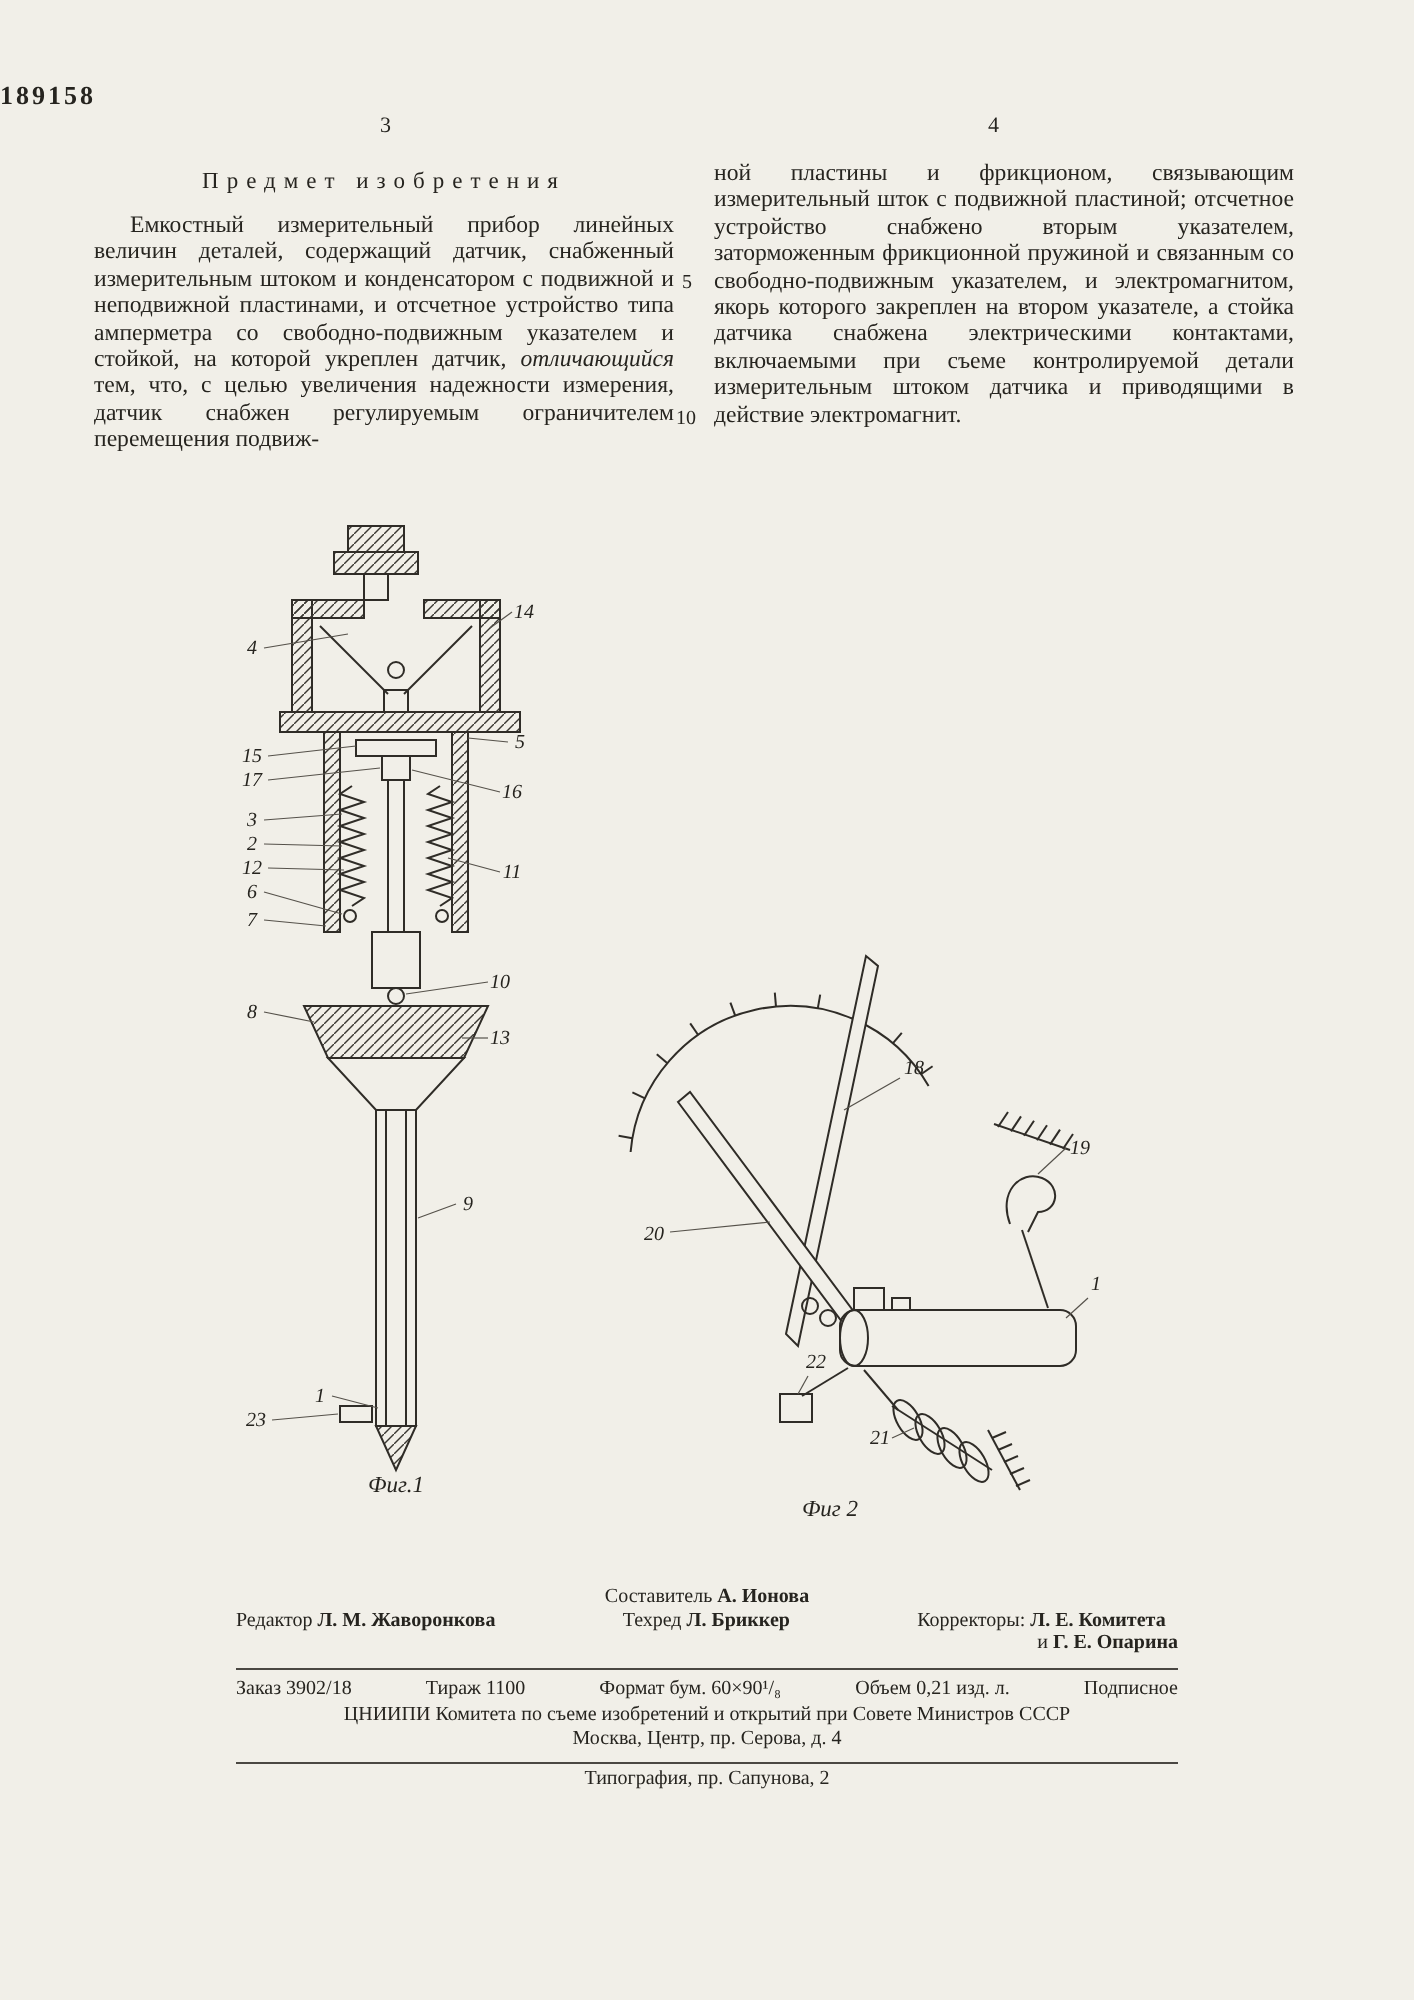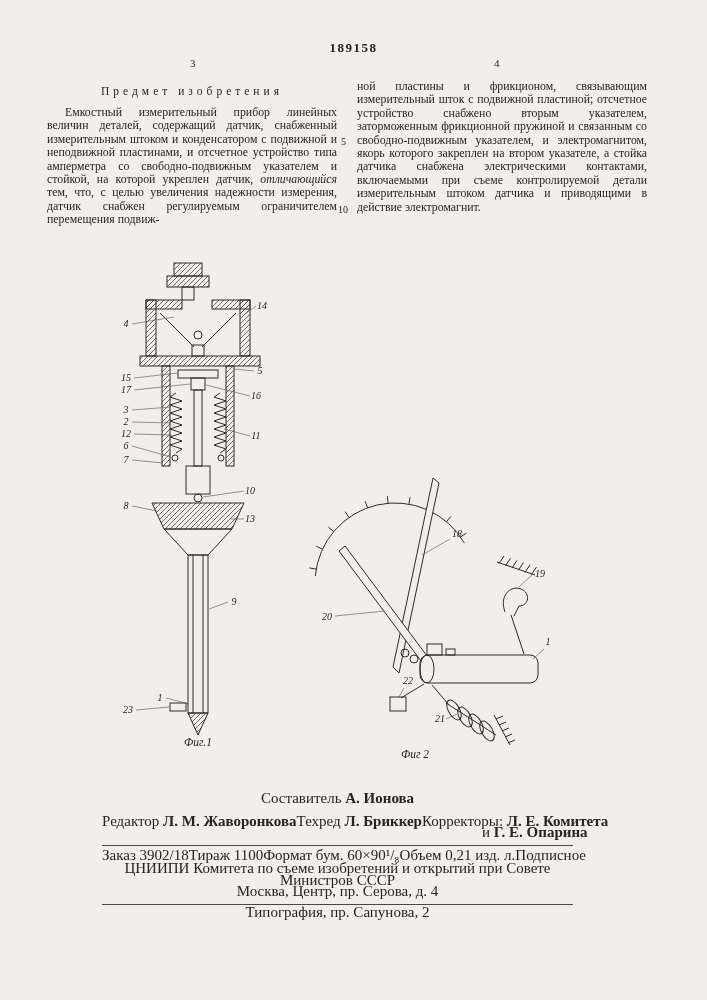--- a/index.html
+++ b/index.html
@@ -1,21 +1,21 @@
 <!DOCTYPE html>
 <html><head>
 <meta charset="utf-8">
 <style>
   html,body{margin:0;padding:0;background:#c9c7c0;}
   .page{
     position:relative;width:707px;height:1000px;margin:0 auto;
     background:#f1efe8;color:#26241f;overflow:hidden;
     font-family:"Liberation Serif", serif;
   }
-  .patent-number{position:absolute;top:40px;left:0;width:100%;text-align:center;
+  .patent-number{position:absolute;top:40px;left:0;width:100%;
     font-weight:bold;font-size:13px;letter-spacing:1.5px;}
   .colnum{position:absolute;top:57px;font-size:11px;}
   .colnum-left{left:190px;}
   .colnum-right{left:494px;}
   .columns{position:absolute;top:80px;left:47px;width:600px;
     display:grid;grid-template-columns:290px 20px 290px;}
   .claims-heading{text-align:center;font-size:11.5px;letter-spacing:4px;margin:5px 0 9px 0;white-space:nowrap;}
   .body-text{margin:0;font-size:11.8px;line-height:13.4px;text-align:justify;}
   .indent{text-indent:18px;}
   .gutter{position:relative;font-size:10px;}
@@ -23,23 +23,23 @@
   .gm5{top:56px;}
   .gm10{top:124px;left:1px;}
   .figures{position:absolute;top:255px;left:0;width:707px;height:520px;}
   .fig{position:absolute;}
   #fig1{left:112px;top:2px;}
   #fig2{left:300px;top:208px;}
   .fig-stroke{stroke:#2f2c27;fill:none;stroke-width:1;}
   .leader{stroke:#55514a;stroke-width:0.6;}
   .fig-label{font-family:"Liberation Serif",serif;font-style:italic;font-size:10px;fill:#26241f;}
   .fig-caption{font-family:"Liberation Serif",serif;font-style:italic;font-size:11.5px;fill:#26241f;}
-  .footer{position:absolute;left:102px;top:793px;width:471px;font-size:15px;line-height:11.5px;text-align:center;}
+  .footer{position:absolute;left:118px;top:793px;width:471px;font-size:10px;line-height:11.5px;text-align:center;}
   .footer .name{font-weight:bold;}
-  .roles{display:flex;justify-content:space-between;text-align:left;margin-top:11px;}
+  .roles{display:flex;justify-content:space-between;text-align:left;margin-top:0;}
   .roles .role-col{white-space:nowrap;}
   .corr-line2{margin-left:60px;}
   .rule{border:none;border-top:1px solid #4a4742;margin:6px 0 0 0;}
   .order-row{display:flex;justify-content:space-between;margin-top:4px;white-space:nowrap;}
   .committee{margin-top:2px;}
   .typography{margin-top:2px;}
 </style>
 </head>
 <body>
 

